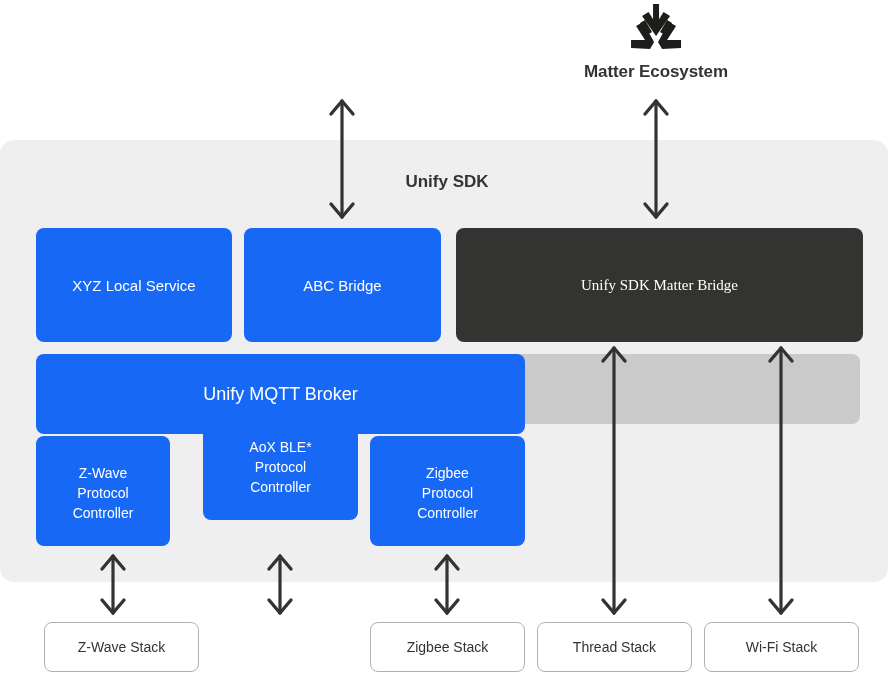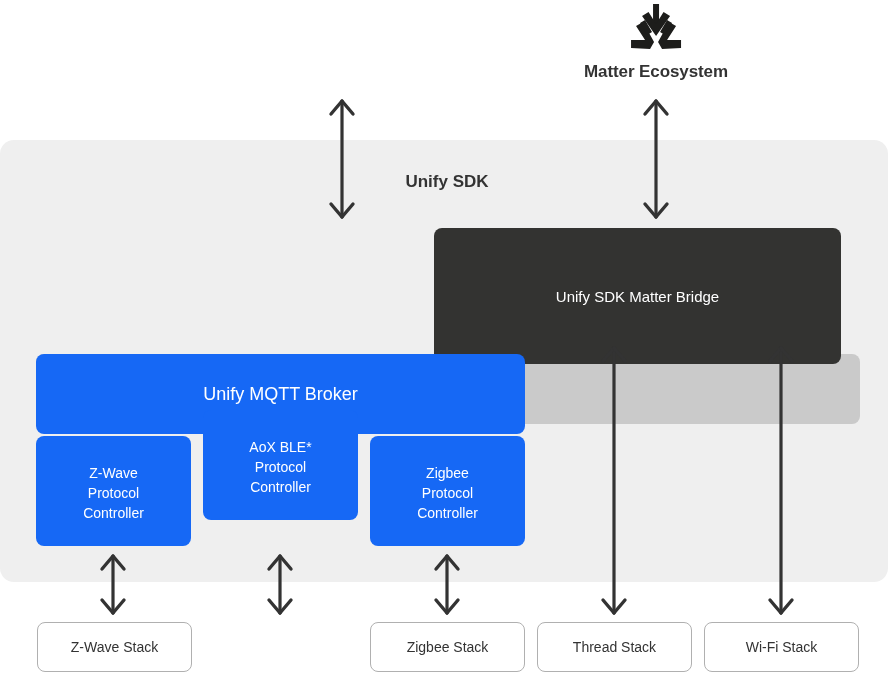--- a/index.html
+++ b/index.html
@@ -57,61 +57,61 @@
     color: #ffffff;
     font-size: 15px;
     line-height: 19px;
     border-radius: 8px;
   }
   .block.blue { background: #1668f5; }
   .block.dark { background: #333331; }
 
   #blk-xyz    { left: 36px;  top: 228px; width: 196px; height: 114px; }
   #blk-abc    { left: 244px; top: 228px; width: 197px; height: 114px; }
-  #blk-matter { left: 434px; top: 228px; width: 407px; height: 136px; }
+  #blk-matter { left: 456px; top: 228px; width: 407px; height: 114px; font-family: Liberation Serif, serif; }
 
   
   #blk-gray {
     position: absolute;
     left: 36px; top: 354px; width: 824px; height: 70px;
     background: #cacaca;
     border-radius: 8px;
   }
   #blk-mqtt {
     left: 36px; top: 354px; width: 489px; height: 80px;
     font-size: 18px;
   }
 
   
   .ctrl {
     align-items: flex-start;
     padding-top: 27px;
     font-size: 14px;
     line-height: 20px;
   }
-  #blk-zwave  { left: 36px;  top: 436px; width: 155px; height: 110px; }
+  #blk-zwave  { left: 36px;  top: 436px; width: 134px; height: 110px; }
   #blk-aox    { left: 203px; top: 410px; width: 155px; height: 110px; }
   #blk-zigbee { left: 370px; top: 436px; width: 155px; height: 110px; }
 
   
   .stack-box {
     position: absolute;
     box-sizing: border-box;
     top: 622px; height: 50px;
     background: #ffffff;
     border: 1px solid #b0b0b0;
     border-radius: 8px;
     display: flex;
     align-items: center;
     justify-content: center;
     font-size: 14px;
     color: #333333;
     white-space: nowrap;
   }
-  #stk-0 { left: 37px;  width: 155px; }
+  #stk-0 { left: 44px;  width: 155px; }
   #stk-1 { left: 203px; width: 155px; }
   #stk-2 { left: 370px; width: 155px; }
   #stk-3 { left: 537px; width: 155px; }
   #stk-4 { left: 704px; width: 155px; }
 
   
   .arrow { position: absolute; }
 </style>
 </head>
 <body>
@@ -134,20 +134,26 @@
       </g>
     </svg>
     <div class="eco-label">Matter Ecosystem</div>
   </div>
 
   <div class="unify-container"></div>
   <div class="unify-title">Unify SDK</div>
 
   <div id="blk-gray"></div>
 
+  <div class="block blue" id="blk-xyz">
+    <span>XYZ Local Service</span>
+  </div>
+  <div class="block blue" id="blk-abc">
+    <span>ABC Bridge</span>
+  </div>
   <div class="block dark" id="blk-matter">
     <span>Unify SDK Matter Bridge</span>
   </div>
 
   <div class="block blue" id="blk-mqtt">
     <span>Unify MQTT Broker</span>
   </div>
 
   <div class="block blue ctrl" id="blk-zwave">
     <div>

